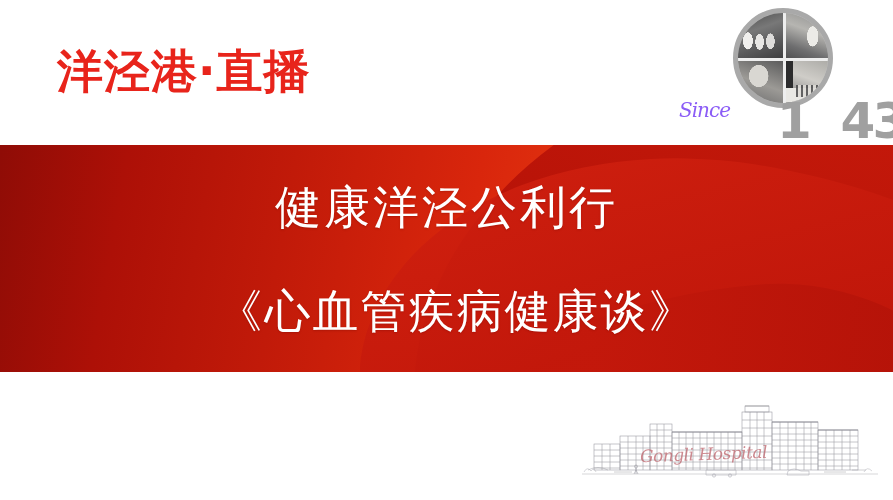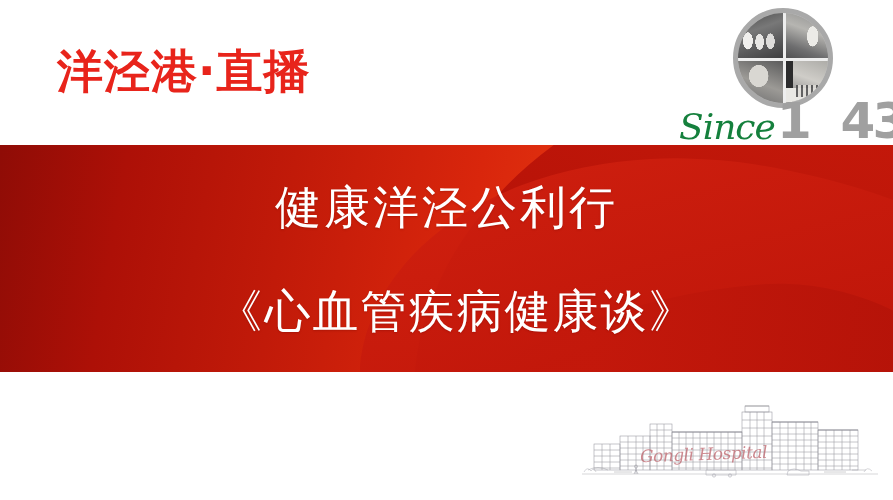--- a/index.html
+++ b/index.html
@@ -114,25 +114,25 @@
     position:absolute; left:0; top:50%;
     width:100%; height:3px; background:#eeeeee;
   }
   .logo-div-v {
     position:absolute; left:50%; top:0;
     width:3px; height:100%; background:#eeeeee;
   }
 
   .logo-since {
     position:absolute;
-    left:8px; top:102px;
+    left:8px; top:94px;
     font-family:"DejaVu Serif", "Liberation Serif", serif;
     font-style:italic;
-    font-size:36px;
-    color:#15803d;
+    font-size:20px;
+    color:#8b5cf6;
     letter-spacing:-1px;
   }
   .logo-year {
     position:absolute;
     left:106px; top:92px;
     font-family:"DejaVu Sans", "Liberation Sans", sans-serif;
     font-size:50px;
     font-weight:bold;
     color:#a0a0a0;
     letter-spacing:-3px;

